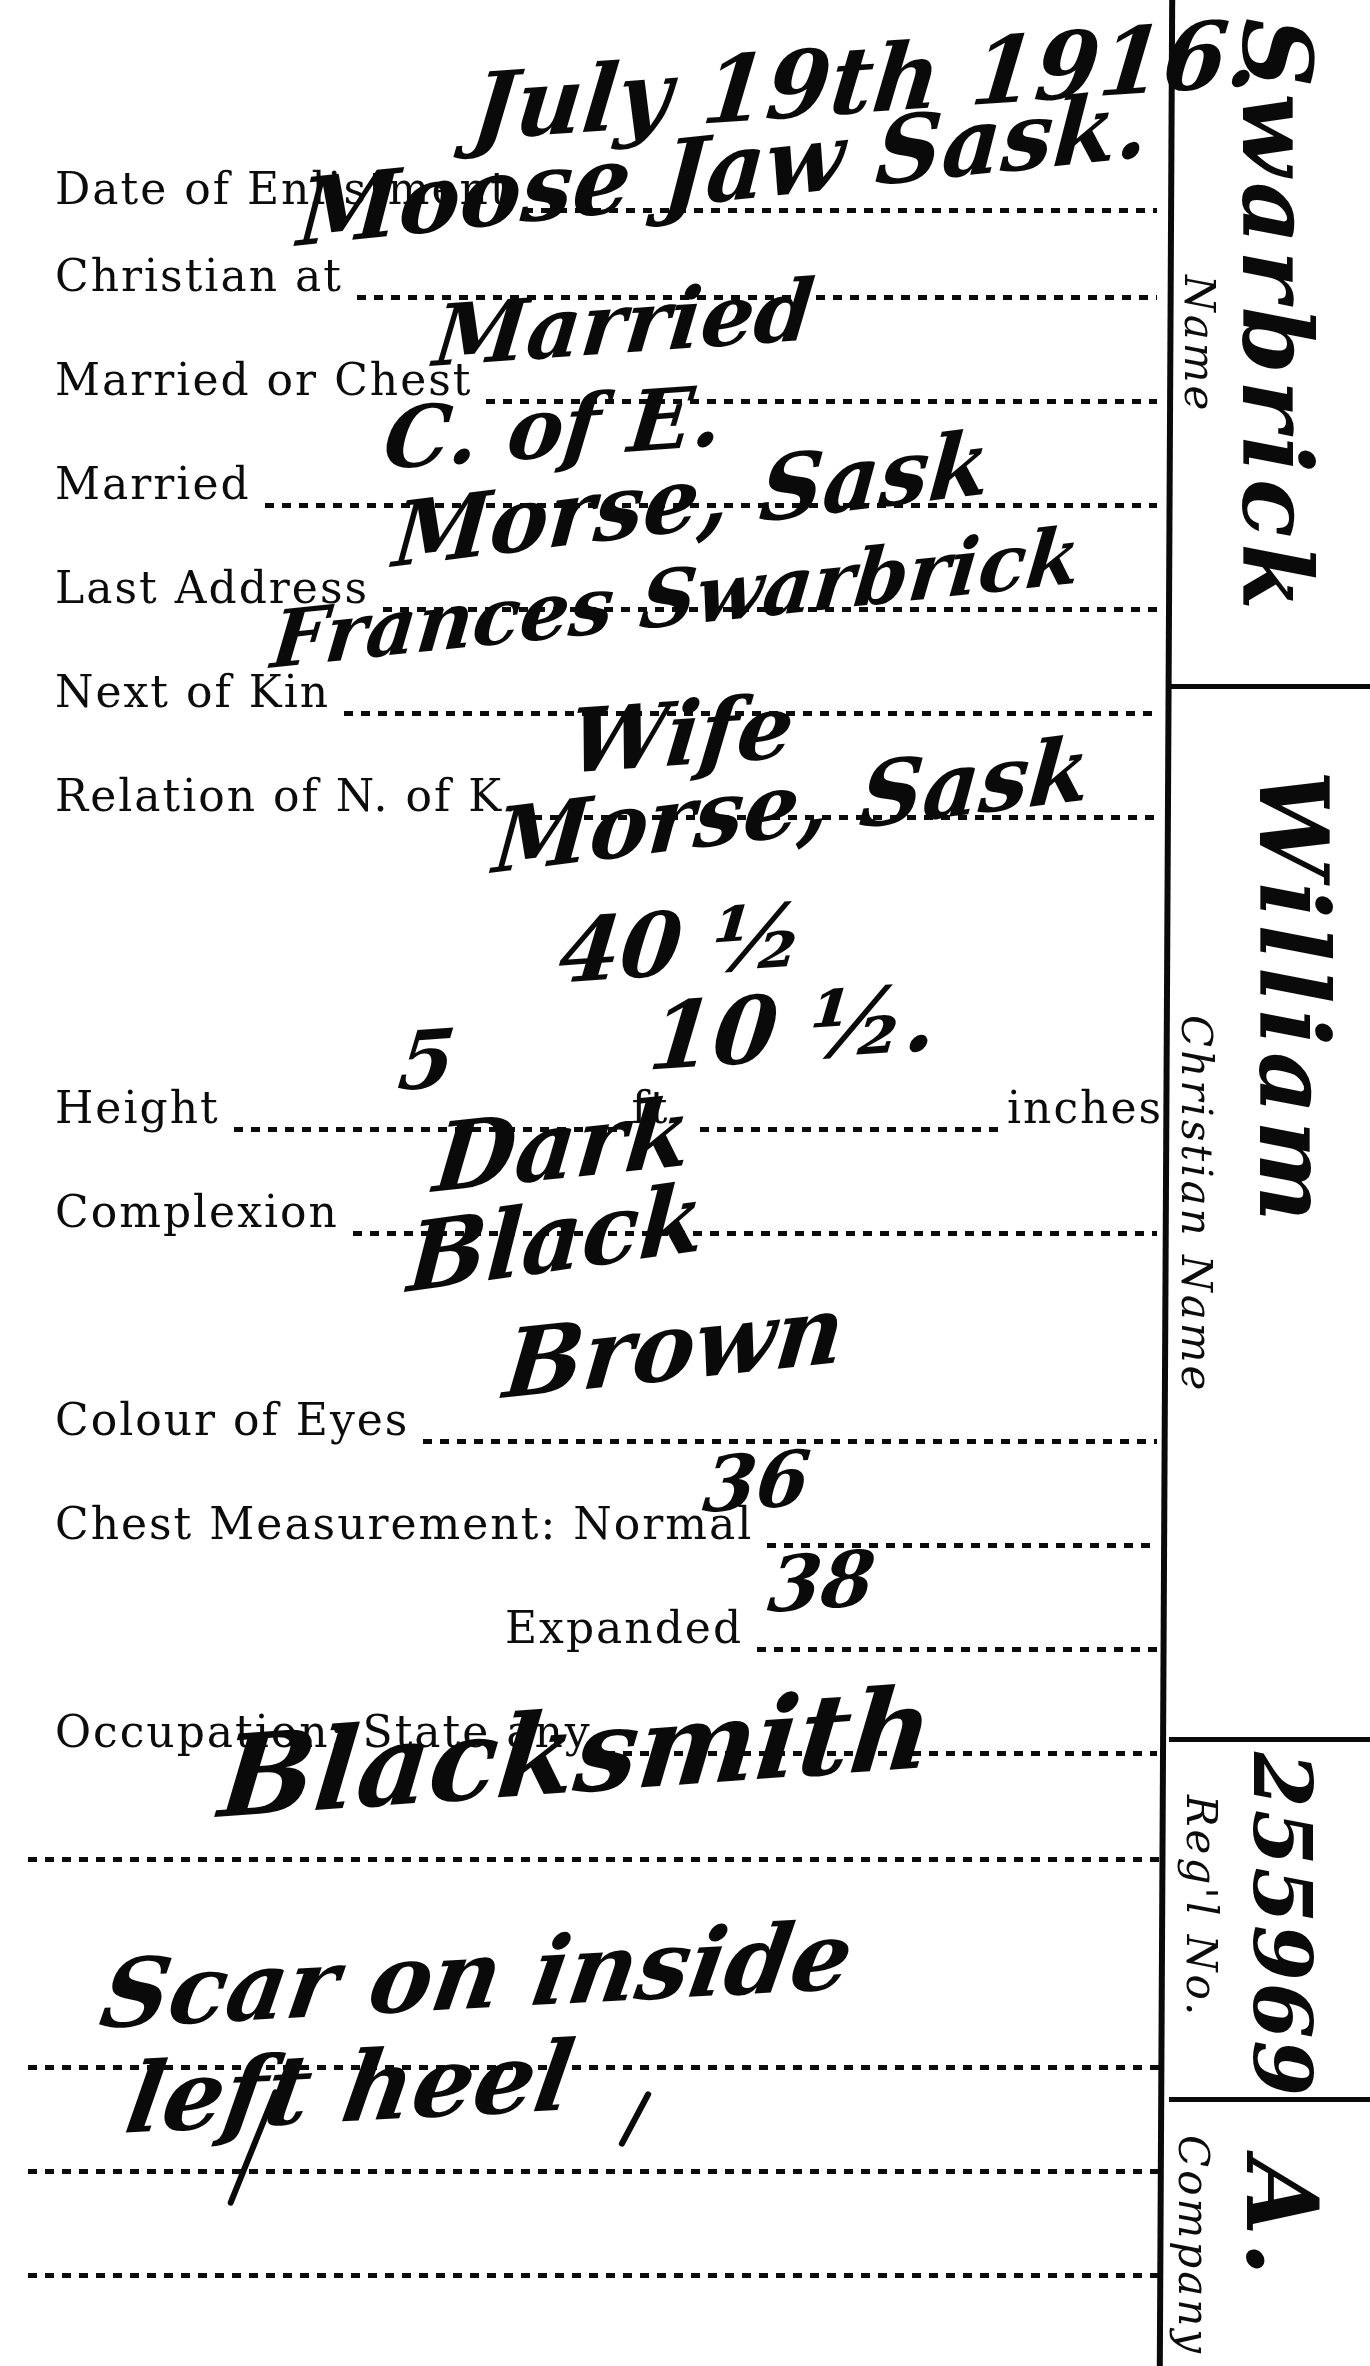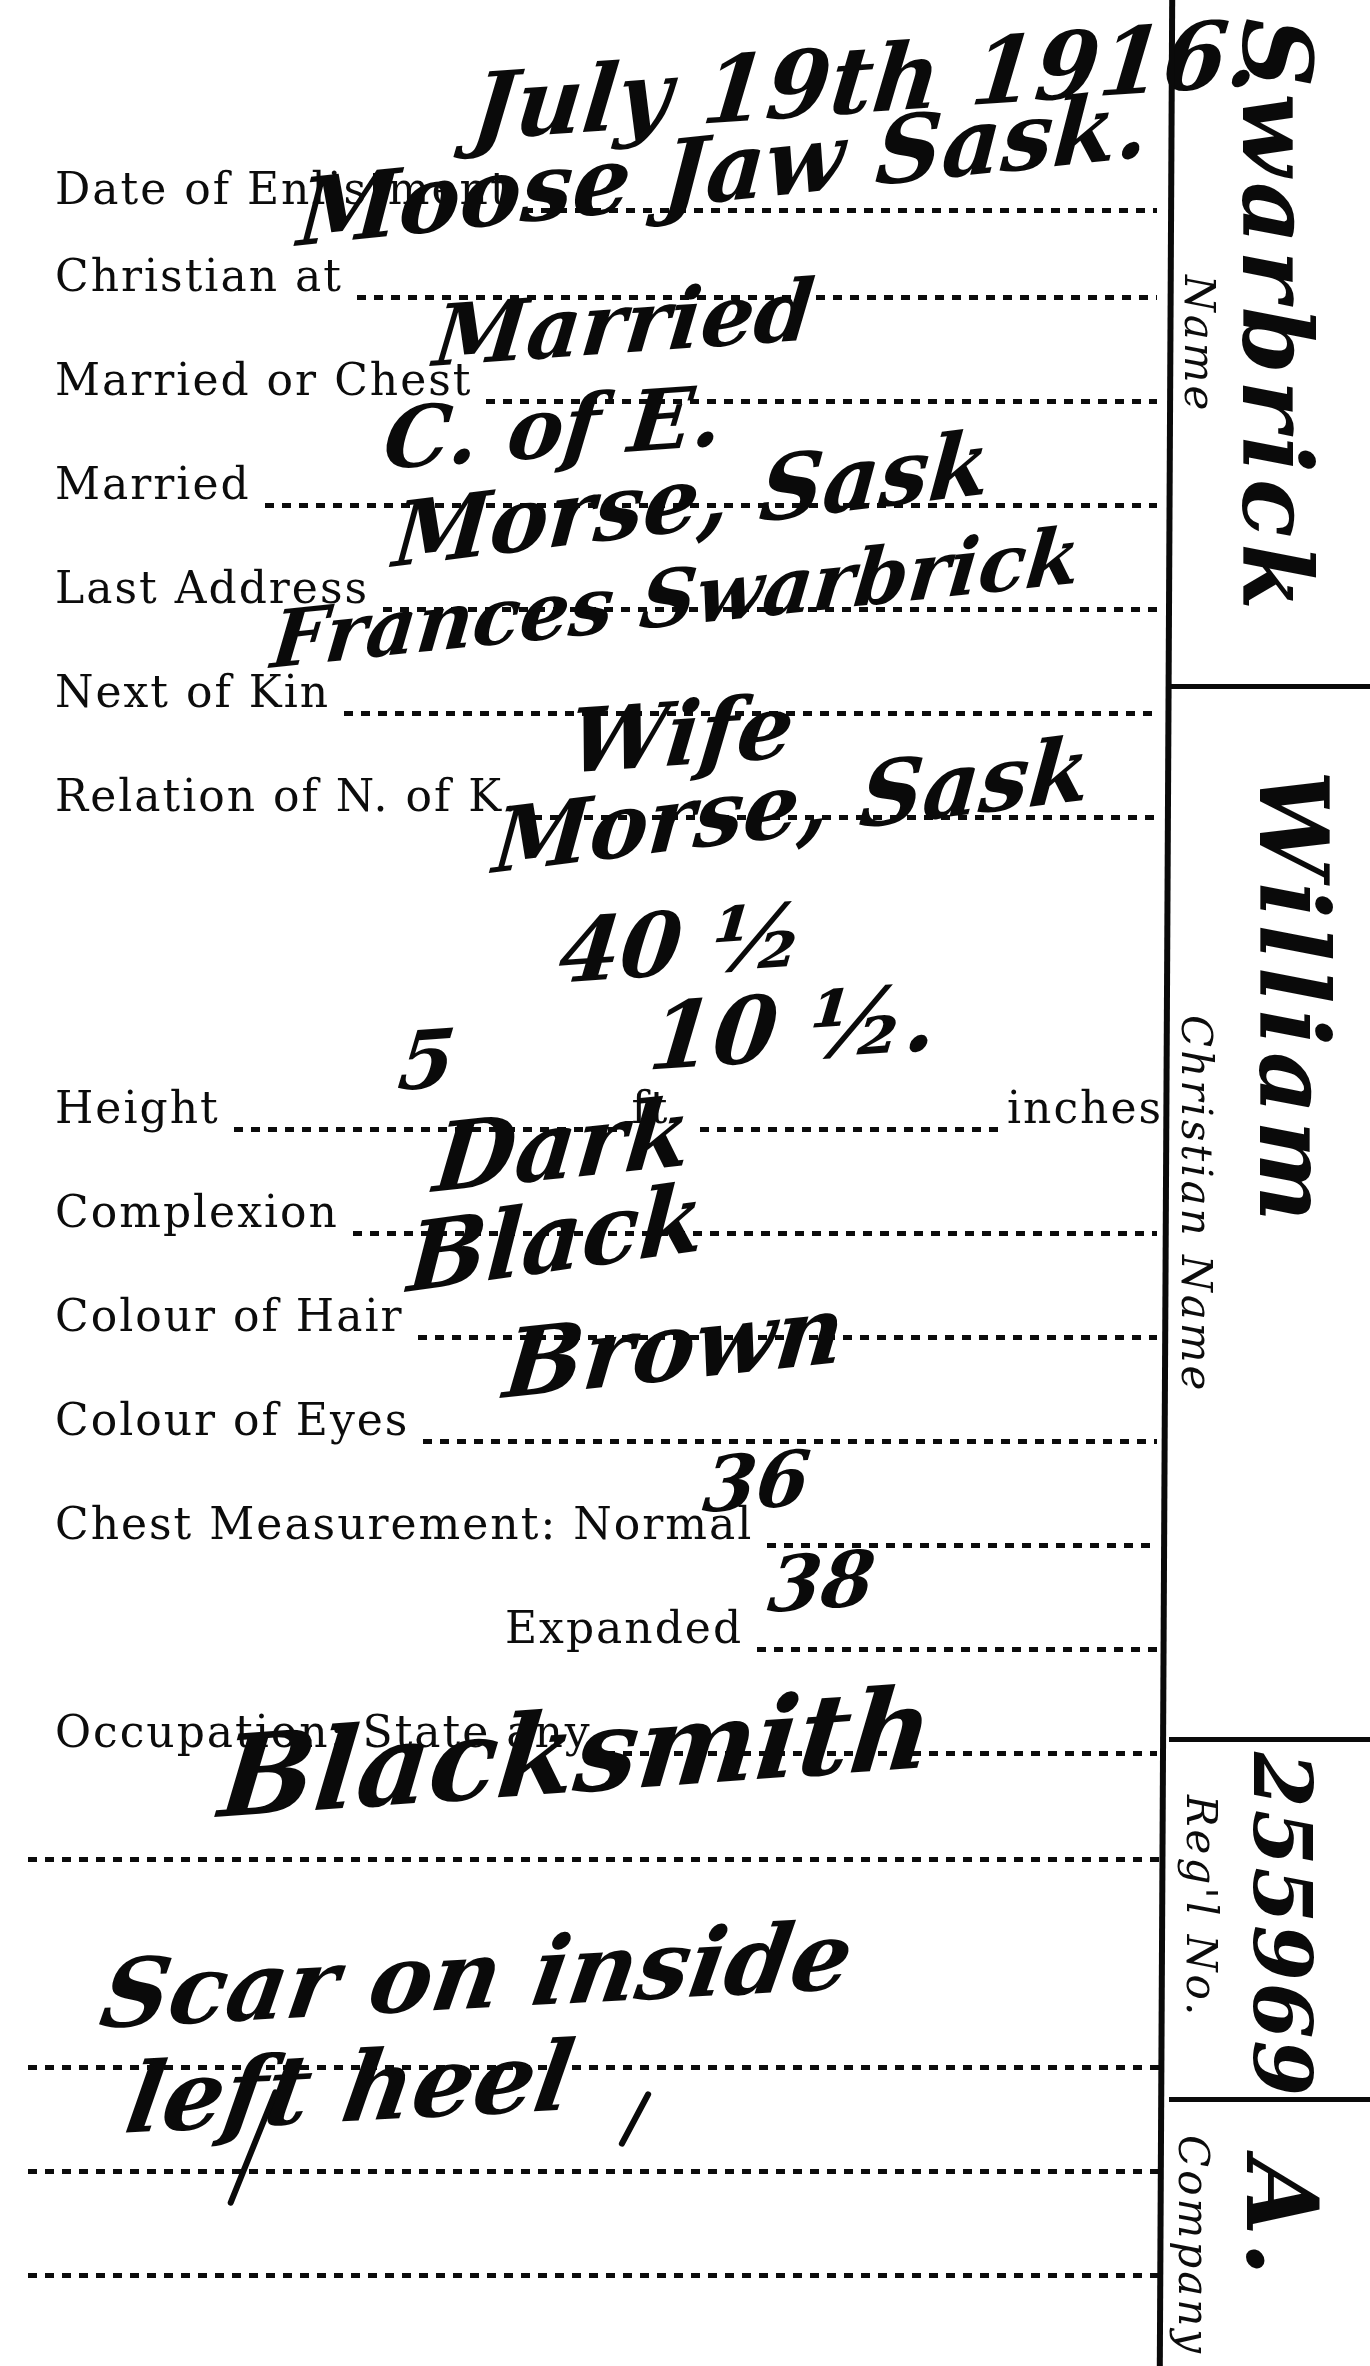--- a/index.html
+++ b/index.html
@@ -96,24 +96,20 @@
     <span class="lbl">Height</span>
     <span class="dots" style="flex:1.3"></span>
     <span class="lbl">ft.</span>
     <span class="dots"></span>
     <span class="lbl">inches</span>
   </div>
   <div class="row" style="top:1164px">
     <span class="lbl">Complexion</span>
     <span class="dots"></span>
   </div>
-  <div class="row" style="top:1268px">
-    <span class="lbl">Colour of Hair</span>
-    <span class="dots"></span>
-  </div>
   <div class="row" style="top:1372px">
     <span class="lbl">Colour of Eyes</span>
     <span class="dots"></span>
   </div>
   <div class="row" style="top:1476px">
     <span class="lbl">Chest Measurement: Normal</span>
     <span class="dots"></span>
   </div>
   <div class="row" style="top:1580px">
     <span class="lbl" style="margin-left:450px">Expanded</span>

